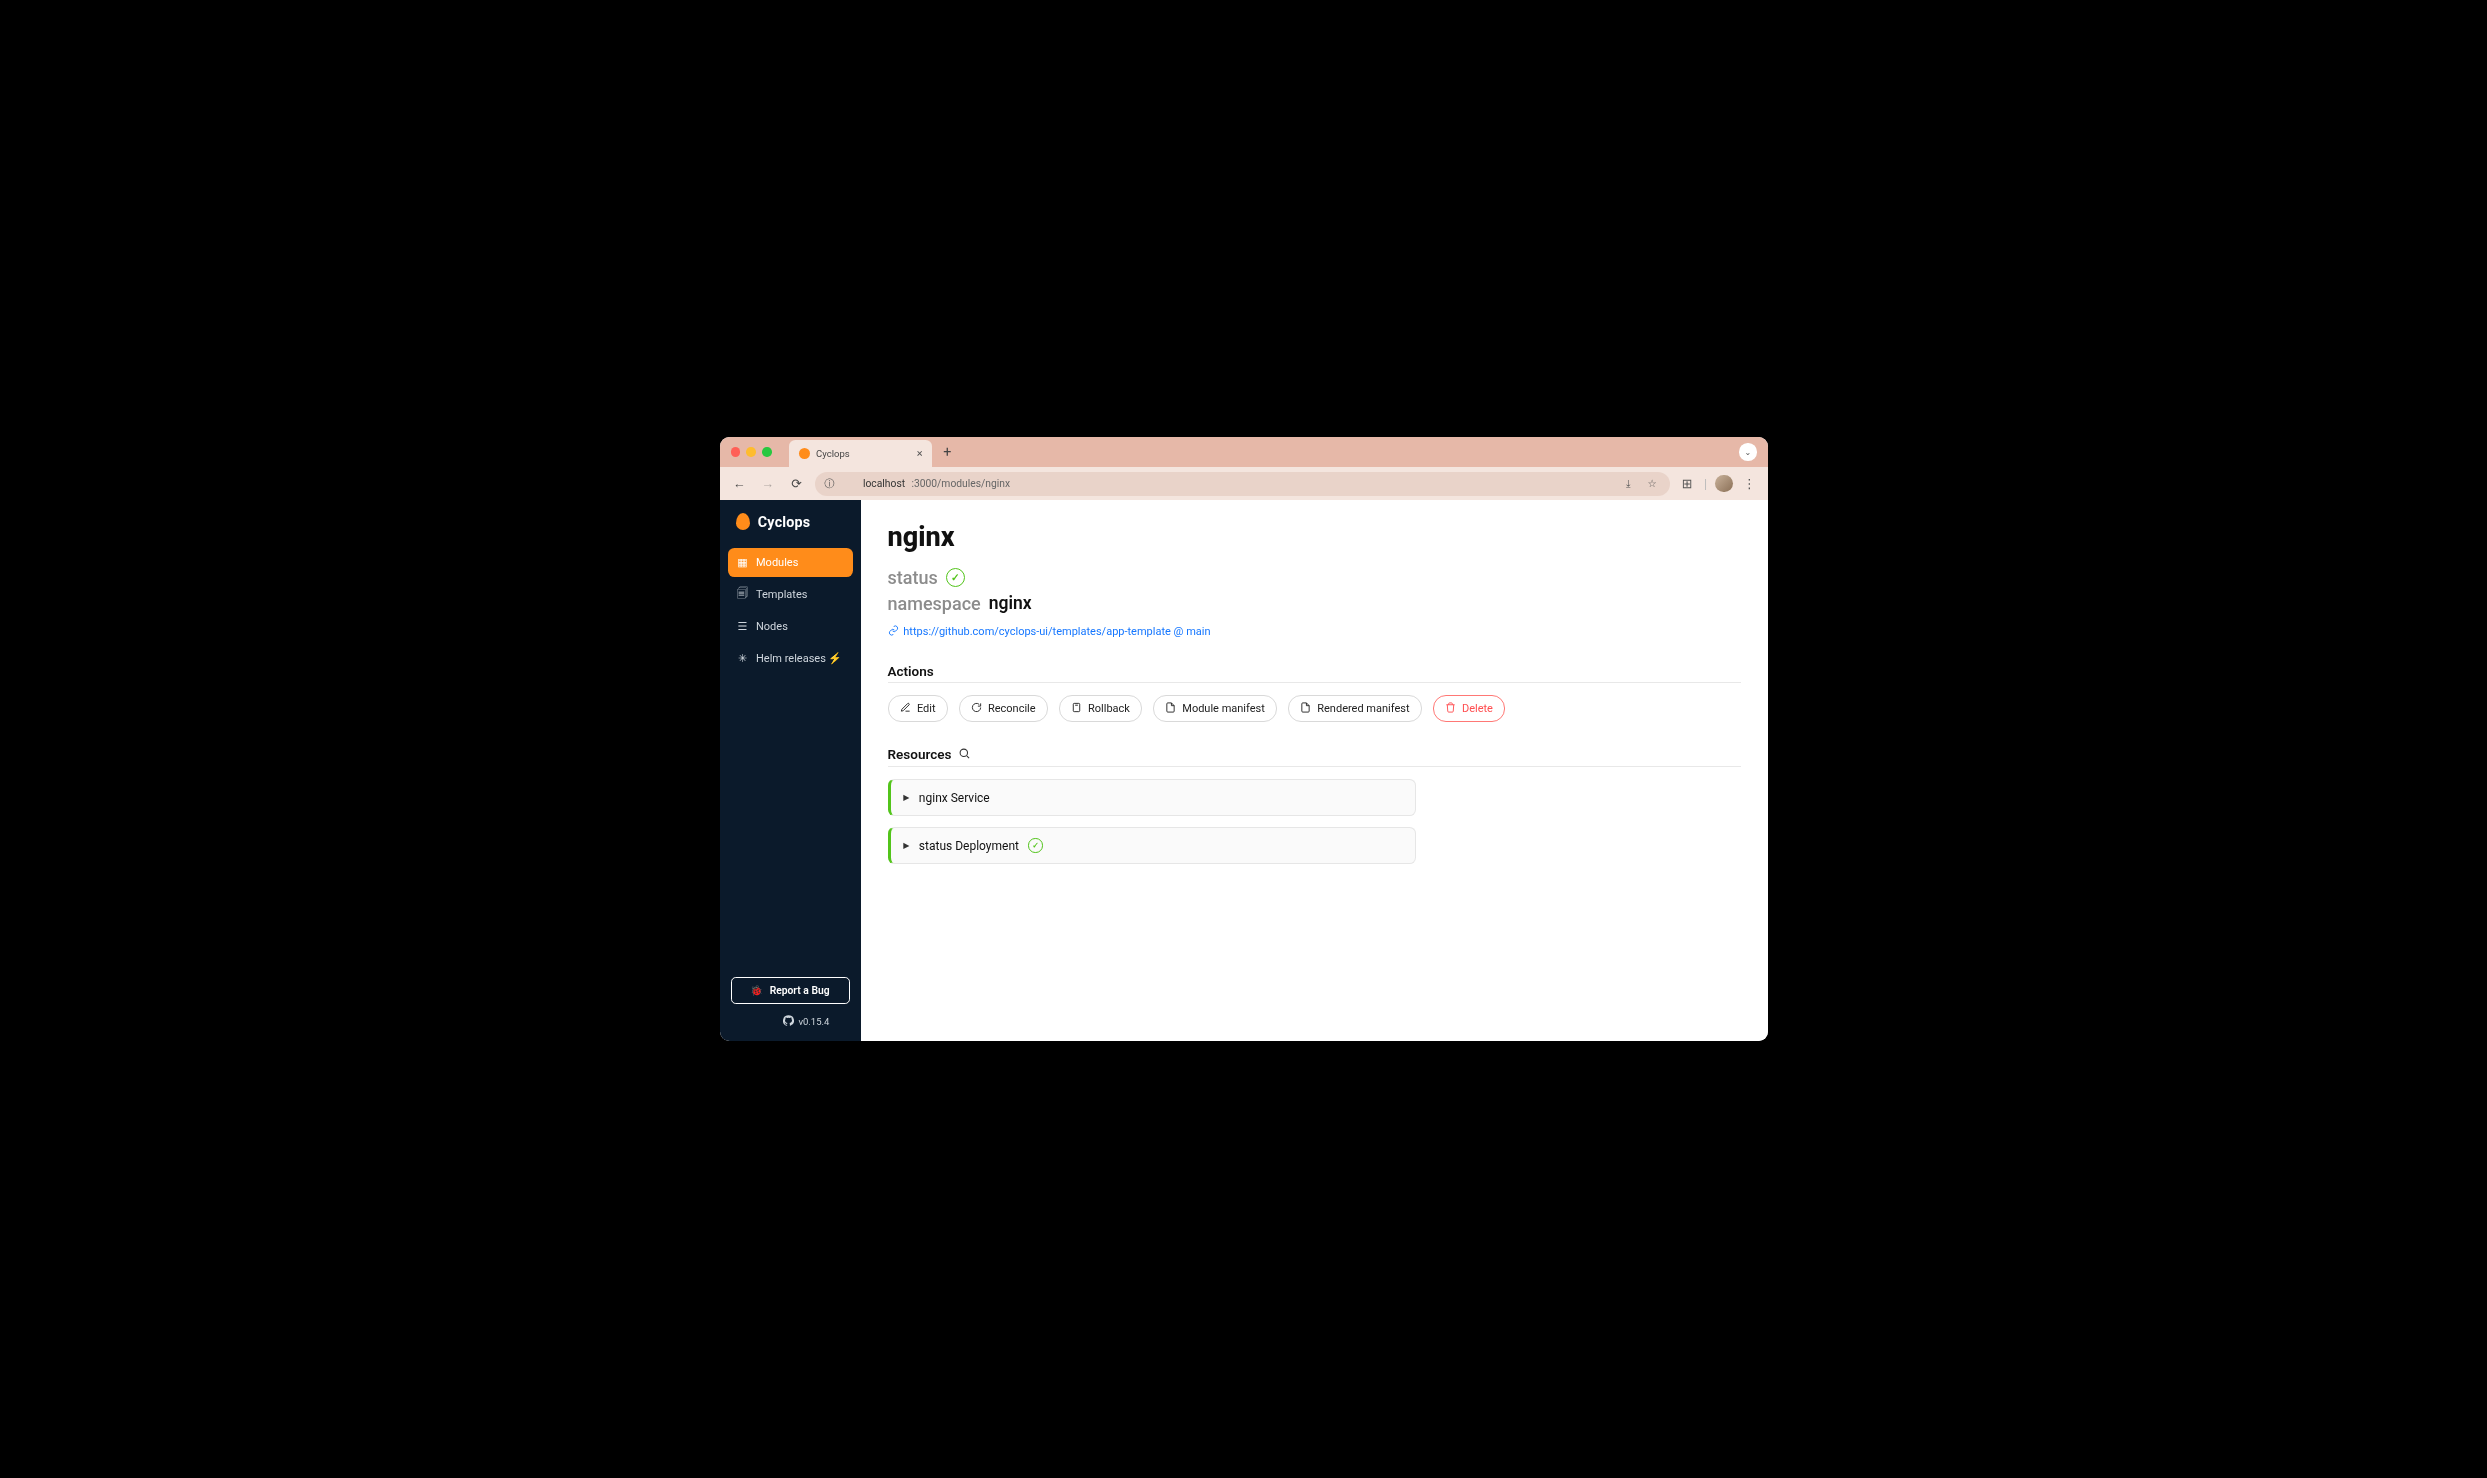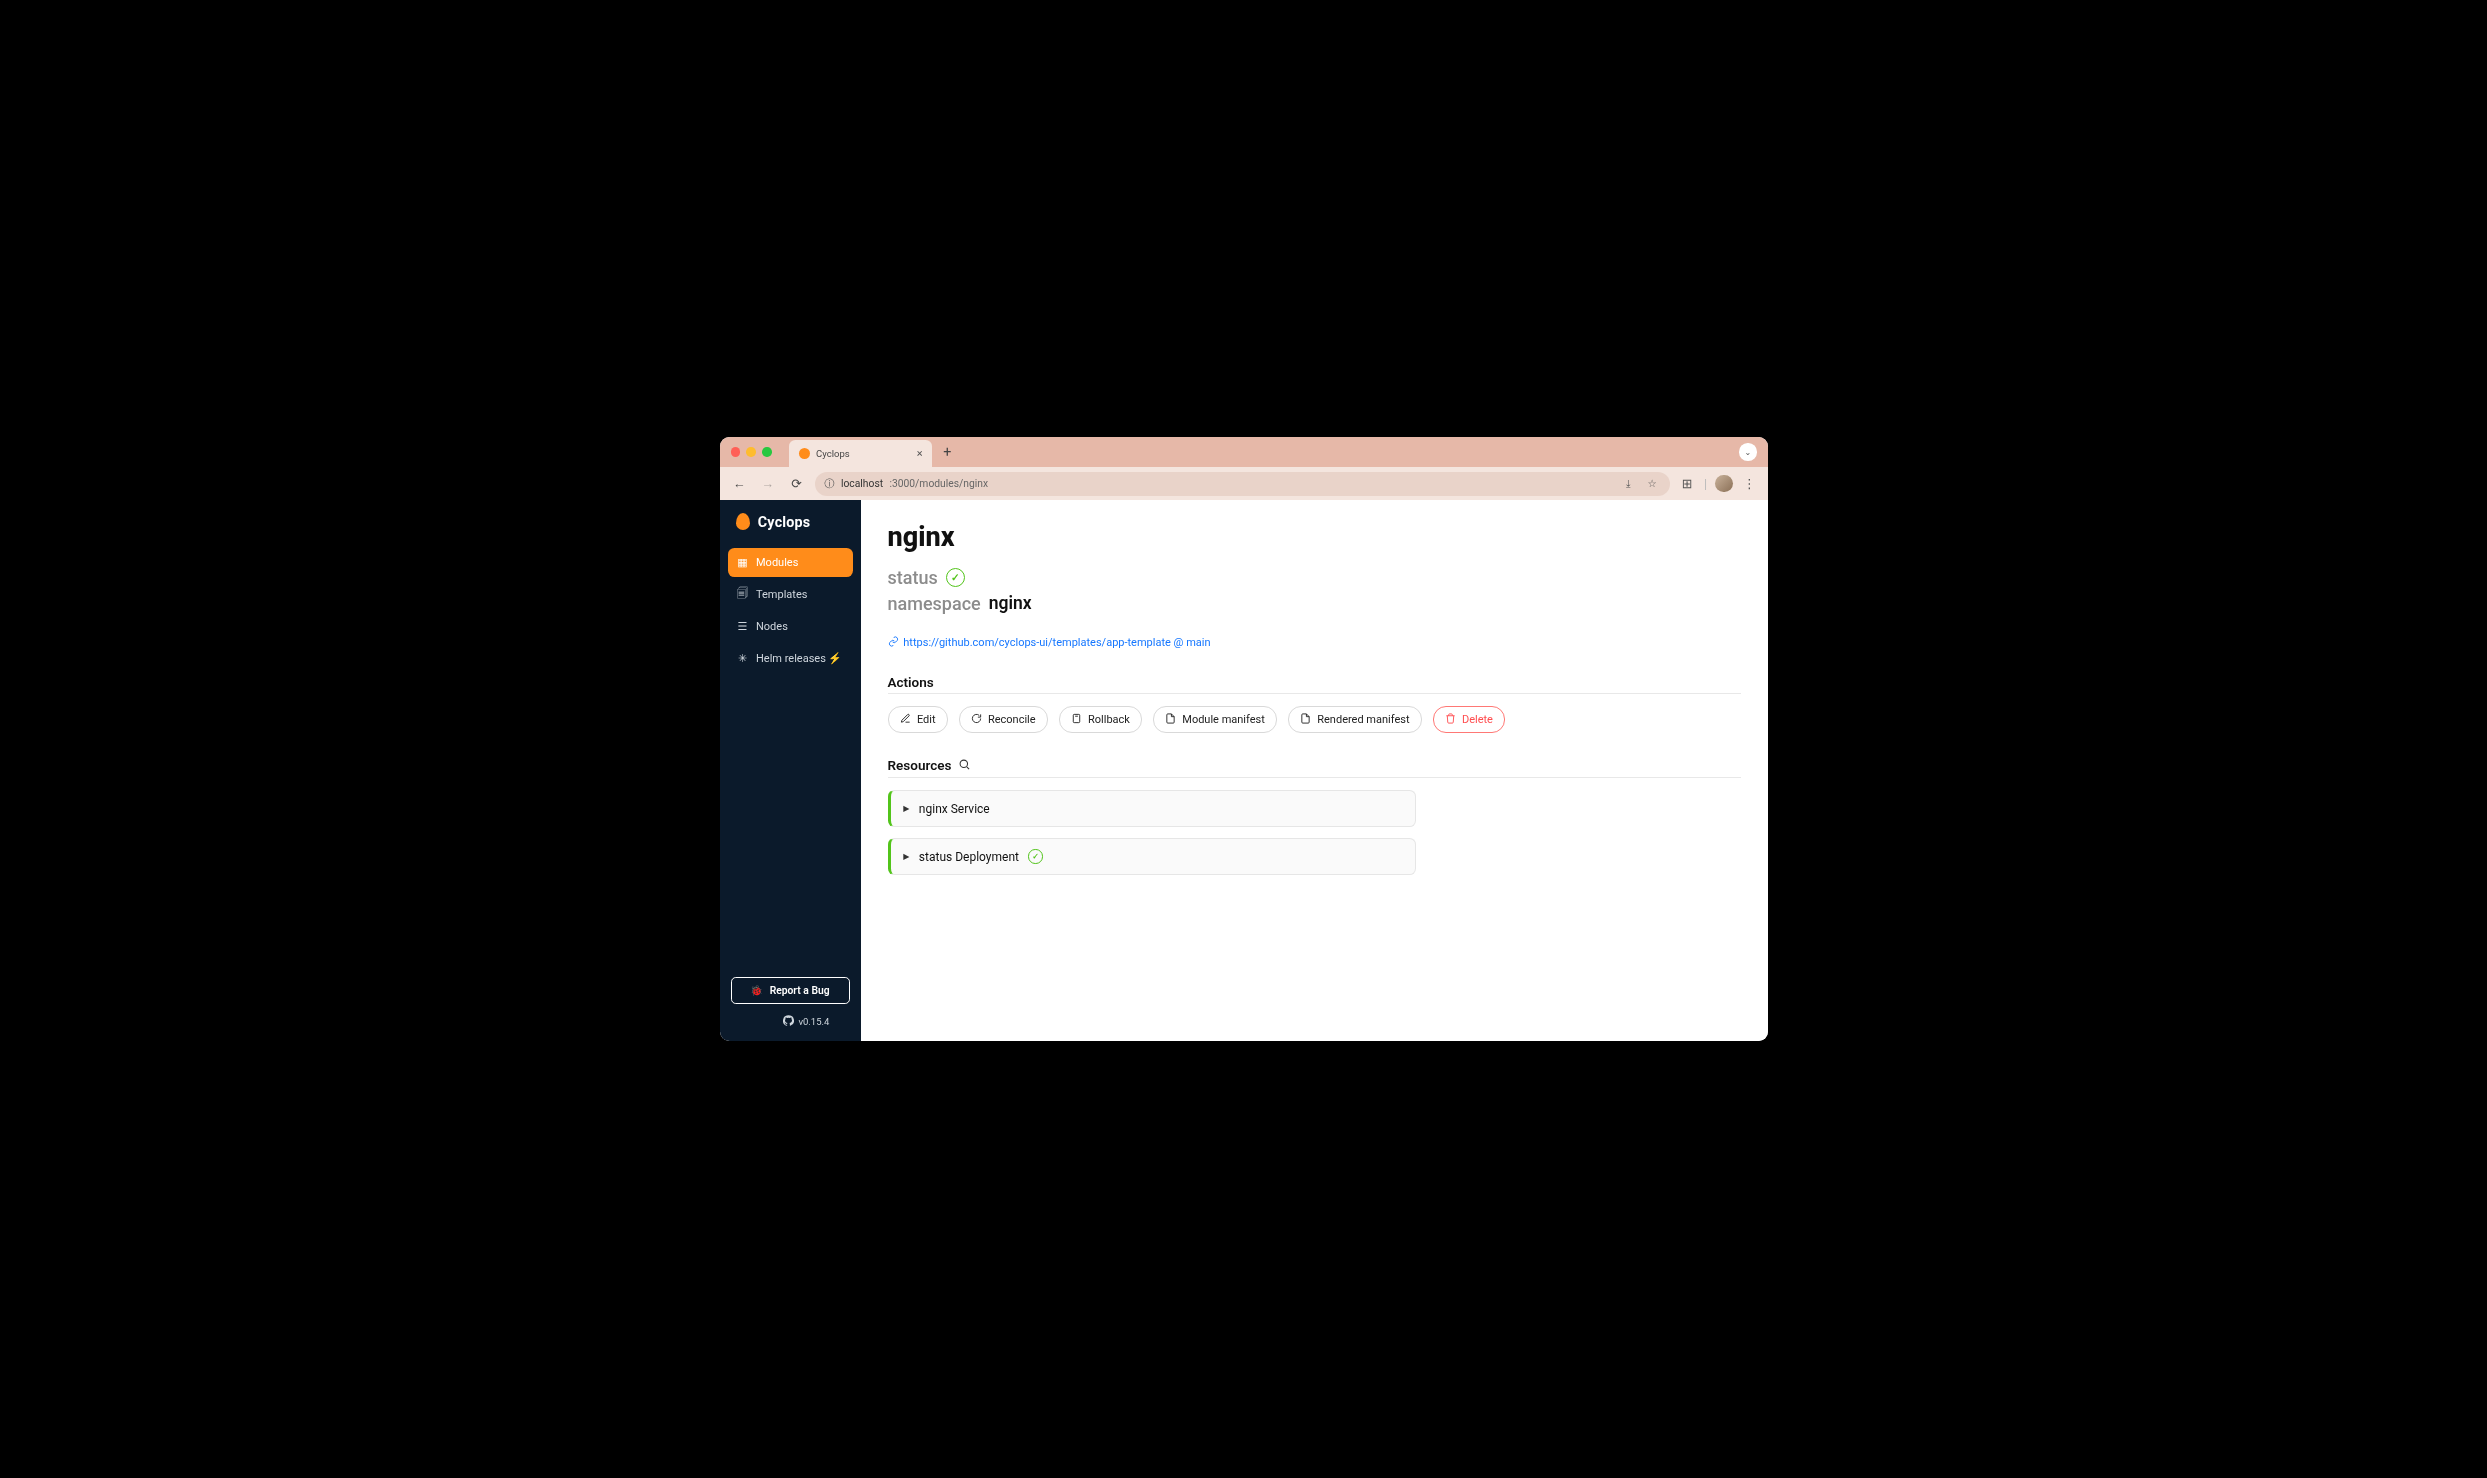--- a/index.html
+++ b/index.html
@@ -14,21 +14,21 @@
     .tab-left{display:flex;align-items:center;gap:6.4px;}
     .favicon{width:11px;height:11px;border-radius:50%;background:#ff8c1a;}
     .tab-close{font-size:11px;color:#555;cursor:pointer;}
     .newtab{margin-left:4.8px;font-size:14.3px;color:#444;cursor:pointer;}
     .titlebar-spacer{flex:1;}
     .titlebar-drop{width:17.5px;height:17.5px;border-radius:8.7px;background:#fff;display:flex;align-items:center;justify-content:center;font-size:8px;color:#555;}
     
     .toolbar{height:33px;background:#f4e5de;display:flex;align-items:center;padding:0 9.5px;gap:8px;}
     .tb-btn{width:20.6px;height:20.6px;display:flex;align-items:center;justify-content:center;color:#444;cursor:pointer;font-size:12.7px;}
     .omnibox{flex:1;height:24px;background:#e9d3c9;border-radius:12px;display:flex;align-items:center;padding:0 9.5px;gap:6.4px;color:#555;font-size:10.3px;}
-    .omnibox .host{color:#333;}
+    .omnibox .host{color:#333;margin-left:22px;}
     .omnibox .path{color:#666;}
     .omni-spacer{flex:1;}
     .tb-icon{width:17.5px;height:17.5px;display:flex;align-items:center;justify-content:center;color:#555;cursor:pointer;}
     .avatar{width:17.5px;height:17.5px;border-radius:50%;background:linear-gradient(135deg,#c9b29b,#8a6f56);}
     
     .app{flex:1;display:flex;min-height:0;}
     .sidebar{width:141px;background:#0b1a2b;color:#cfd6dd;display:flex;flex-direction:column;padding-top:0;}
     .brandbar{height:43px;background:#0b1a2b;display:flex;align-items:center;padding:0 16px;gap:8px;width:100%;}
     .brand-logo{width:14.3px;height:17.5px;background:#ff8c1a;border-radius:50% 50% 50% 50% / 60% 60% 40% 40%;}
     .brand-name{color:#fff;font-weight:700;font-size:14.3px;letter-spacing:0.2px;}
@@ -40,21 +40,21 @@
     .bug-btn{margin:0 11px 11px;border:0.8px solid #fff;border-radius:4.8px;height:27px;display:flex;align-items:center;justify-content:center;gap:6.4px;color:#fff;font-size:10.3px;font-weight:600;cursor:pointer;}
     .version{display:flex;align-items:center;justify-content:center;gap:4.8px;color:#cfd6dd;font-size:9.5px;padding-bottom:12.7px;margin-left:32px;}
     
     .main{flex:1;background:#fff;overflow:auto;padding:20.6px 27px;}
     .page-title{font-size:27px;font-weight:800;color:#111;margin-bottom:14.3px;}
     .kv{display:flex;align-items:center;gap:8px;margin-bottom:4.8px;}
     .kv .label{font-size:18px;color:#8c8c8c;font-weight:500;}
     .kv .value{font-size:17.5px;color:#111;font-weight:600;}
     .status-ok{width:19px;height:19px;border:1.6px solid #52c41a;border-radius:50%;display:inline-flex;align-items:center;justify-content:center;color:#52c41a;font-size:10.3px;font-weight:900;}
     .status-ok-sm{width:14.3px;height:14.3px;border:1.6px solid #52c41a;border-radius:50%;display:inline-flex;align-items:center;justify-content:center;color:#52c41a;font-size:8px;font-weight:900;}
-    .src-link{display:flex;align-items:center;gap:4.8px;margin-top:22px;color:#1677ff;font-size:11px;cursor:pointer;}
+    .src-link{display:flex;align-items:center;gap:4.8px;margin-top:11px;color:#1677ff;font-size:11px;cursor:pointer;}
     .section-title{font-size:13.5px;font-weight:600;color:#111;margin-top:24px;margin-bottom:3.2px;}
     .divider{height:0.8px;background:#e8e8e8;margin-bottom:12.7px;}
     .section-head{display:flex;align-items:center;gap:6.4px;}
     .actions{display:flex;gap:11px;flex-wrap:wrap;}
     .btn{height:27px;padding:0 11px;border:0.8px solid #d9d9d9;border-radius:13px;background:#fff;display:inline-flex;align-items:center;gap:6.4px;font-size:11px;color:#222;cursor:pointer;}
     .btn.danger{border-color:#ff7875;color:#ff4d4f;}
     .btn svg,.btn .ic{width:11px;height:11px;}
     .resources{display:flex;flex-direction:column;gap:11px;margin-top:4.8px;}
     .res-card{border:0.8px solid #e6e6e6;border-left:3.2px solid #52c41a;border-radius:6.4px;background:#fafafa;height:37px;display:flex;align-items:center;padding:0 12.7px;gap:9.5px;font-size:12px;color:#111;cursor:pointer;width:62%;min-width:413px;}
     .caret{font-size:8px;color:#333;}

